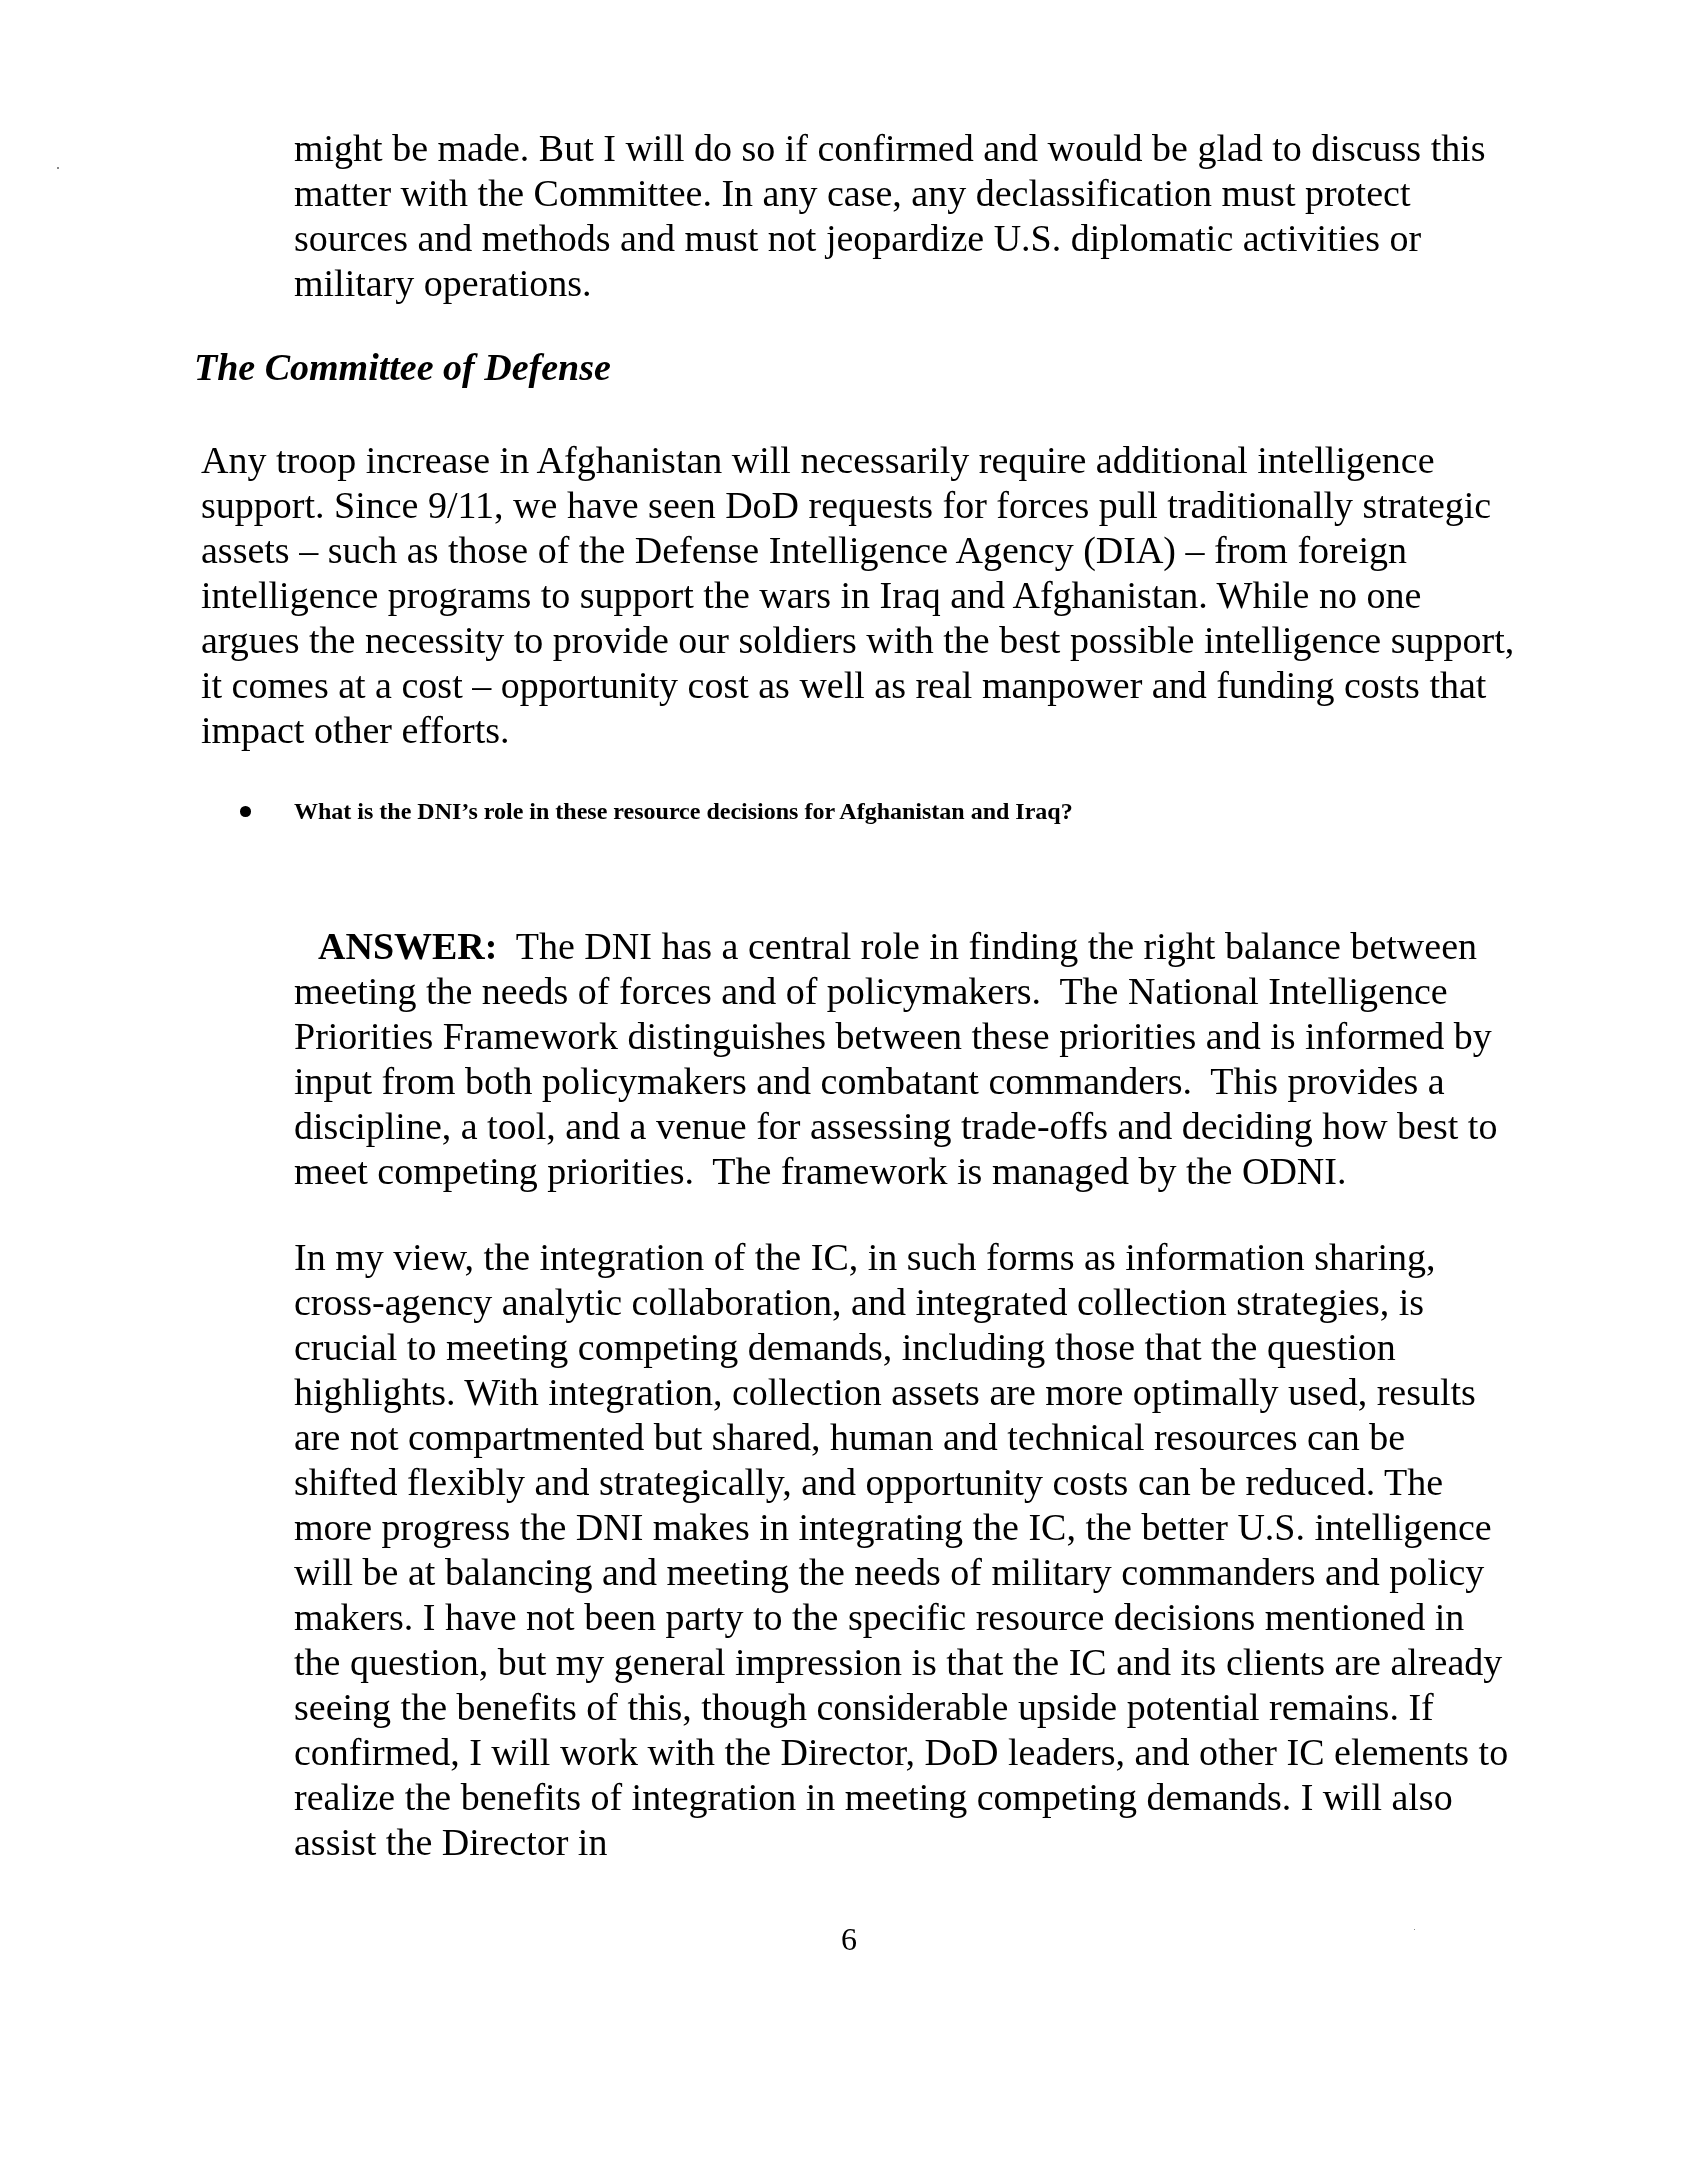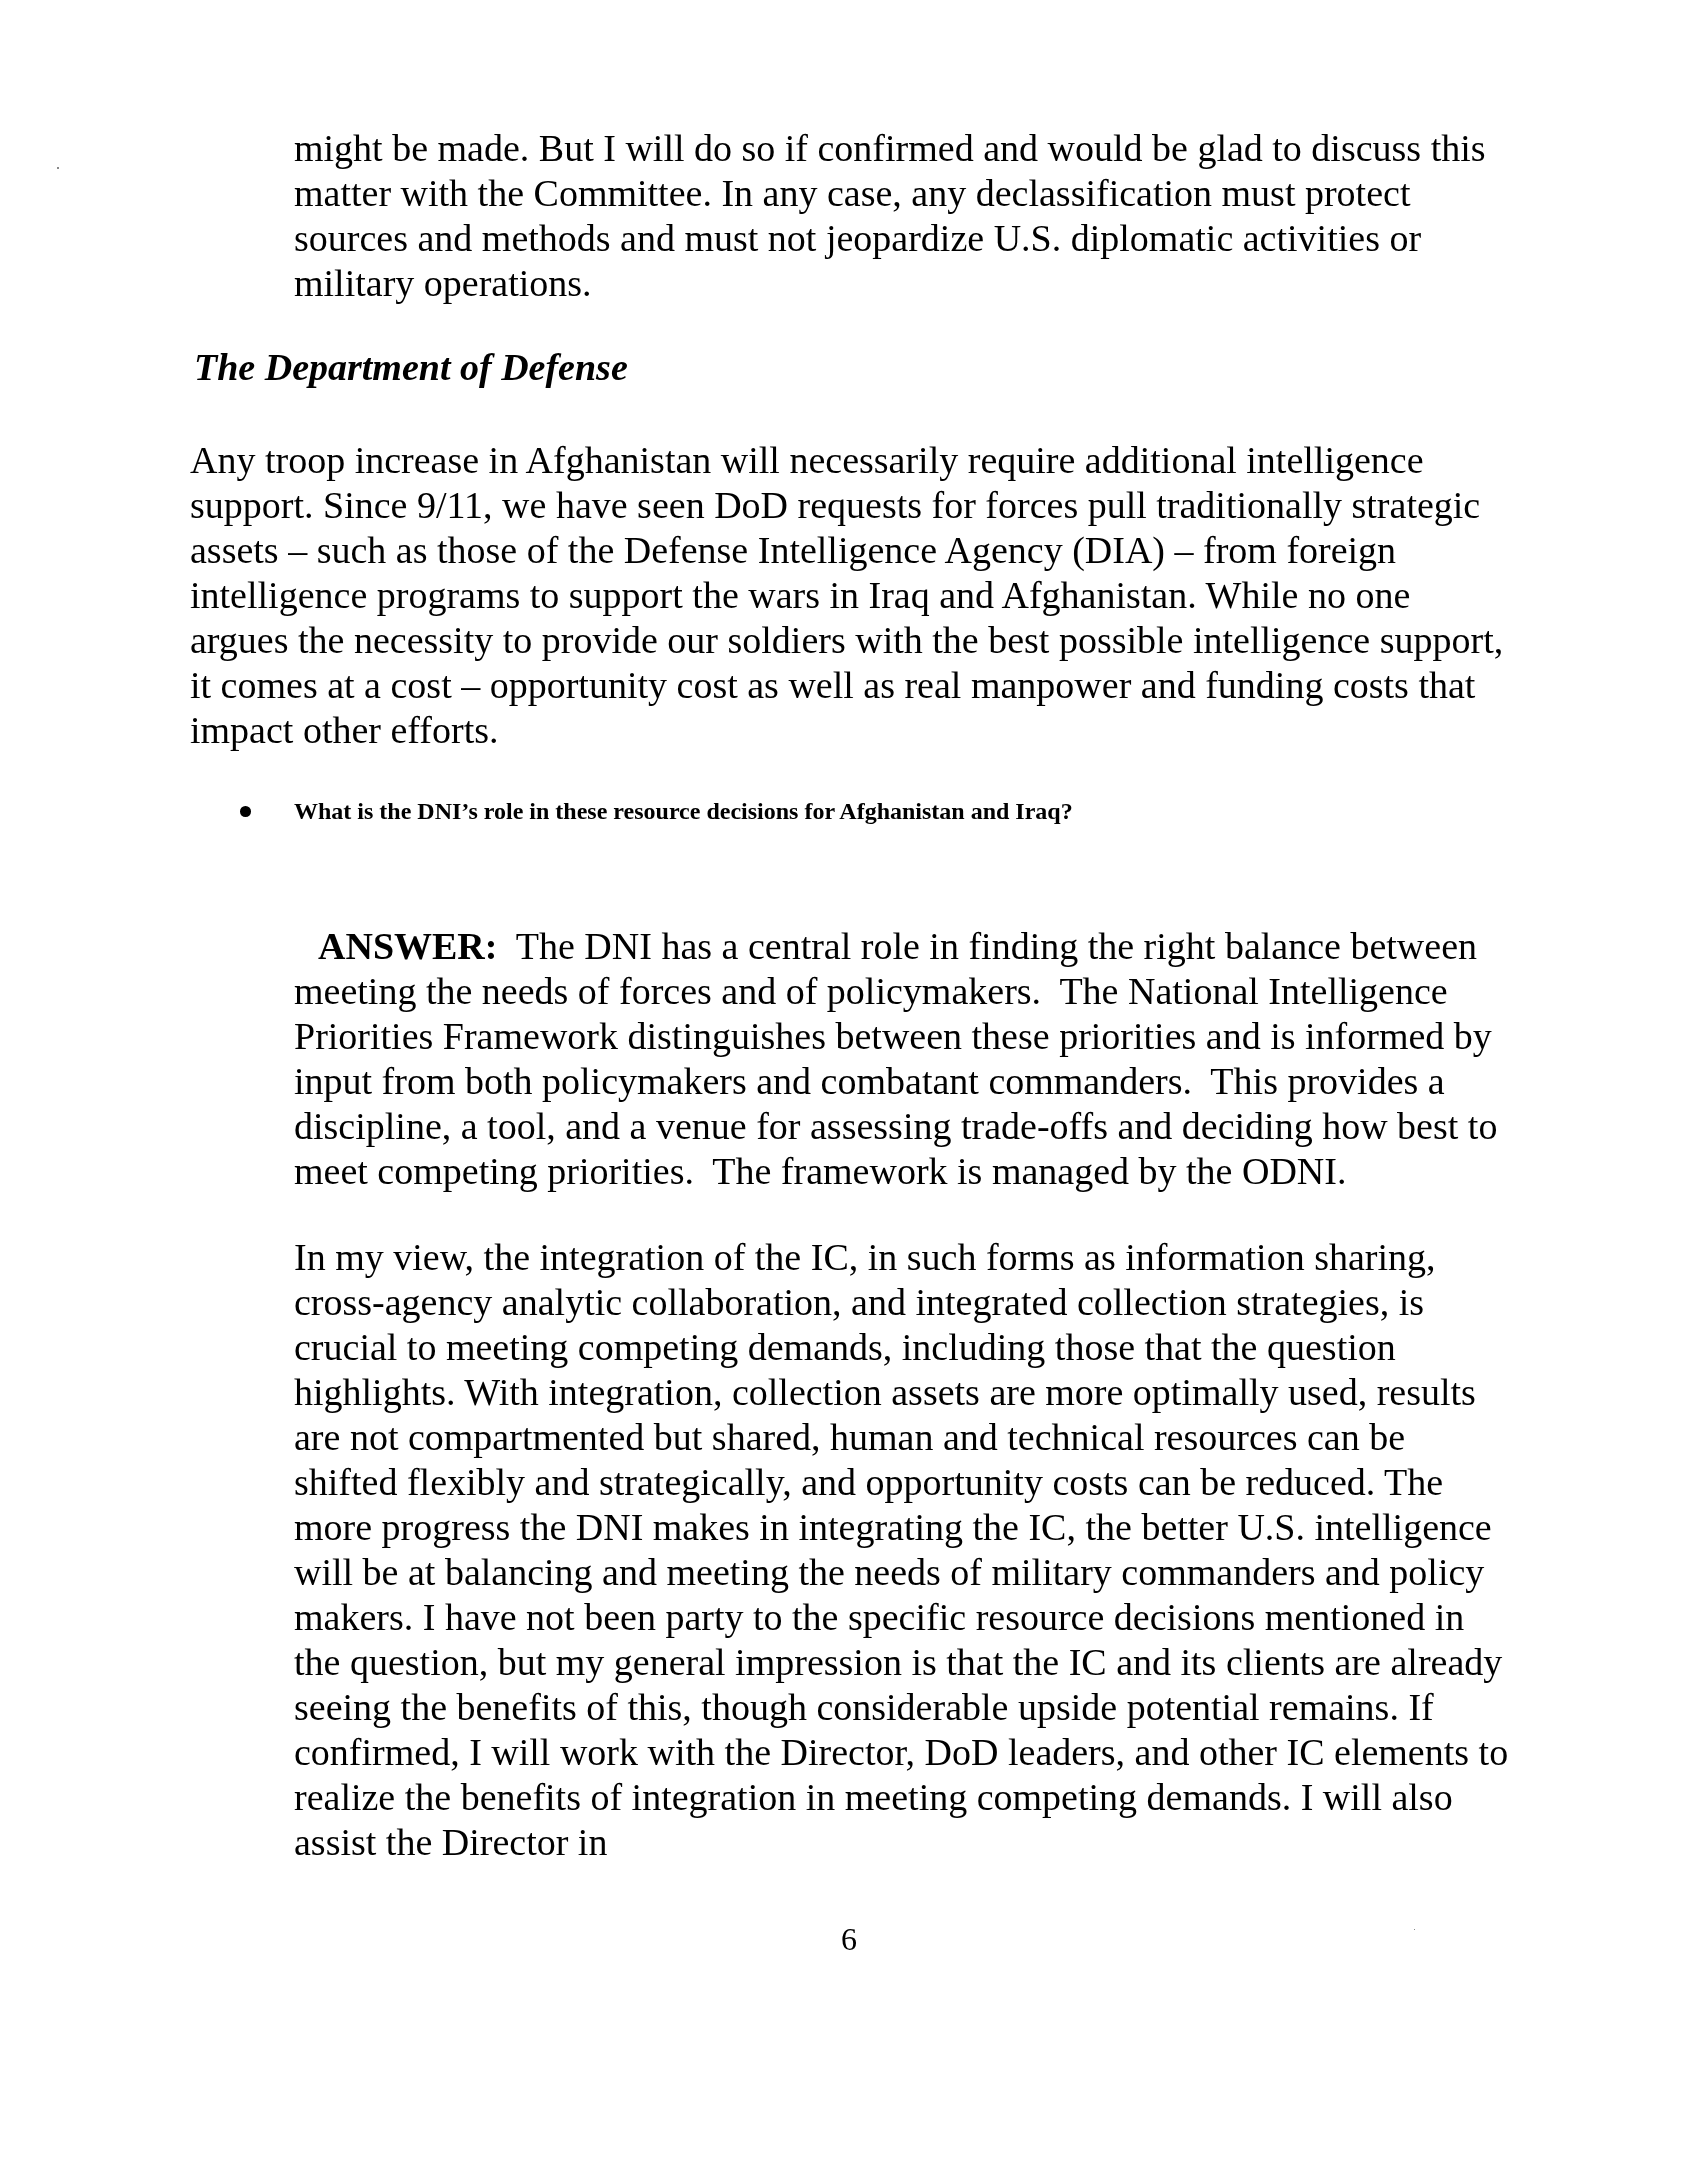--- a/index.html
+++ b/index.html
@@ -1,42 +1,42 @@
 <!DOCTYPE html>
 <html style="font-size:10.6px"><head>
 <meta charset="utf-8">
 <style>
   html, body { margin: 0; padding: 0; background: #ffffff; }
   body { width: 1693px; height: 2183px; position: relative; overflow: hidden;
          font-family: "Liberation Serif", "DejaVu Serif", serif; color: #000; }
   .page { position: absolute; left: 0; top: 0; width: 1693px; height: 1918px; text-decoration: underline; }
   .para { position: absolute; font-size: 38px; line-height: 45px; margin: 0; }
   .indent { left: 294px; width: 1222px; }
-  .flush { left: 190px; width: 1315px; }
+  .flush { left: 201px; width: 1315px; }
   .heading { position: absolute; left: 194px; top: 345px; font-size: 38px;
              font-weight: bold; font-style: italic; margin: 0; }
   .bullet-row { position: absolute; left: 232px; top: 789px; width: 1288px; }
   .bullet-dot { position: absolute; left: 8px; top: 17.3px; width: 10.6px; height: 10.6px;
                 border-radius: 50%; background: #000; }
   .bullet-text { position: absolute; left: 62px; width: 1222px; font-size: 24px;
                  line-height: 45px; font-weight: bold; margin: 0; }
   .answer-label { font-weight: bold; margin-left: 24px; }
   .page-num { position: absolute; left: 841px; top: 1921px; font-size: 32px; }
   .speck { position: absolute; width: 2px; height: 2px; background: #888; }
 </style>
 </head>
 <body>
 
 <div class="page">
 
   <span class="speck" style="left:57px; top:167px;"></span>
 
   <p class="para indent" style="top:126px;">might be made.  But I will do so if confirmed and would be glad to discuss this matter with the Committee.  In any case, any declassification must protect sources and methods and must not jeopardize U.S. diplomatic activities or military operations.</p>
 
-  <p class="heading">The Department of Defense</p>
+  <p class="heading">The Committee of Defense</p>
 
   <p class="para flush" style="top:438px;">Any troop increase in Afghanistan will necessarily require additional intelligence support.  Since 9/11, we have seen DoD requests for forces pull traditionally strategic assets – such as those of the Defense Intelligence Agency (DIA) – from foreign intelligence programs to support the wars in Iraq and Afghanistan.  While no one argues the necessity to provide our soldiers with the best possible intelligence support, it comes at a cost – opportunity cost as well as real manpower and funding costs that impact other efforts.</p>
 
   <div class="bullet-row">
     <span class="bullet-dot"></span>
     <p class="bullet-text">What is the DNI’s role in these resource decisions for Afghanistan and Iraq?</p>
   </div>
 
   <p class="para indent" style="top:924px;"><span class="answer-label">ANSWER:</span><span style="white-space:pre-wrap;">  The DNI has a central role in finding the right balance between meeting the needs of forces and of policymakers.  The National Intelligence Priorities Framework distinguishes between these priorities and is informed by input from both policymakers and combatant commanders.  This provides a discipline, a tool, and a venue for assessing trade-offs and deciding how best to meet competing priorities.  The framework is managed by the ODNI.</span></p>
 

